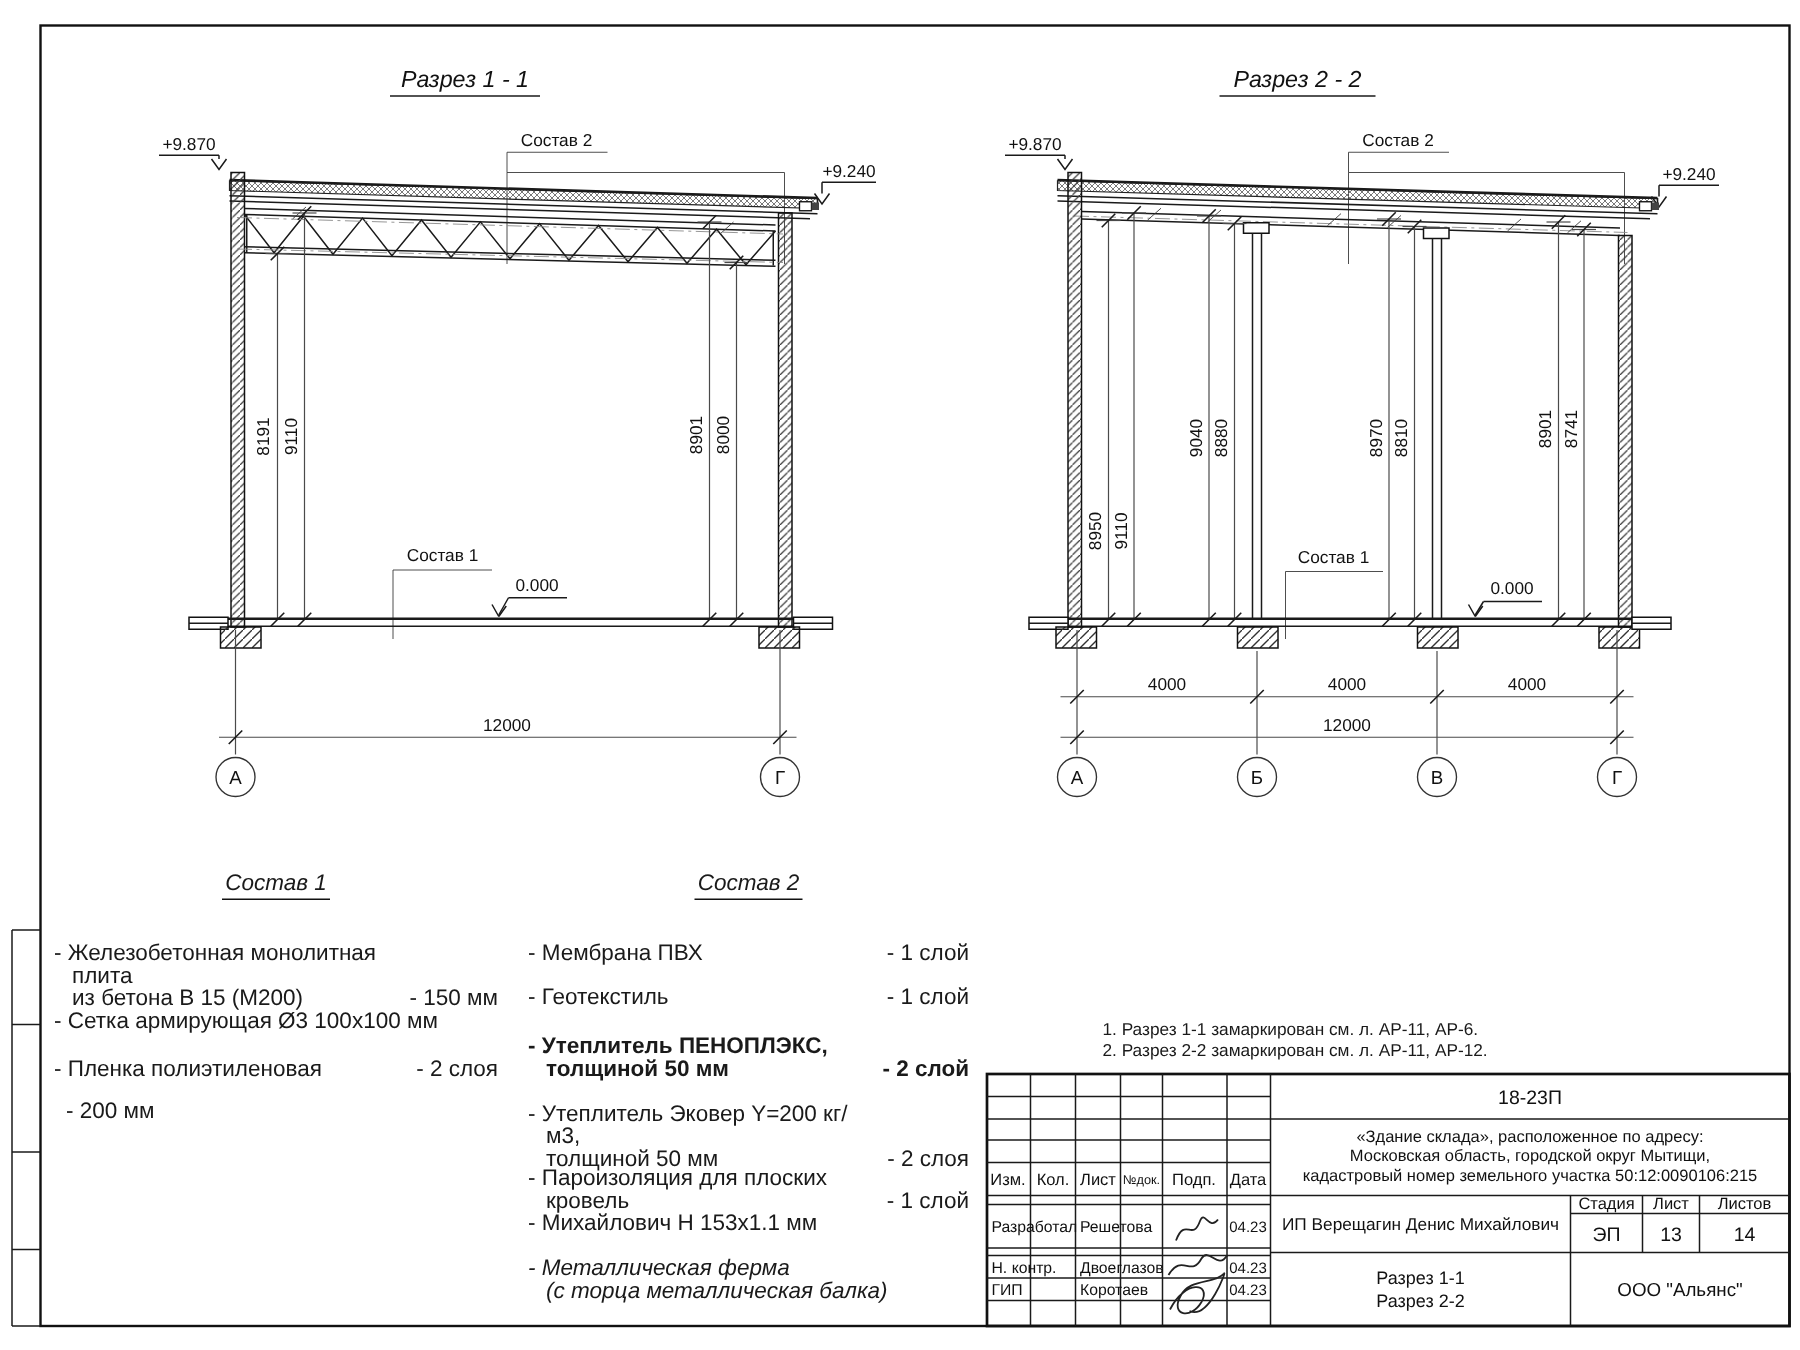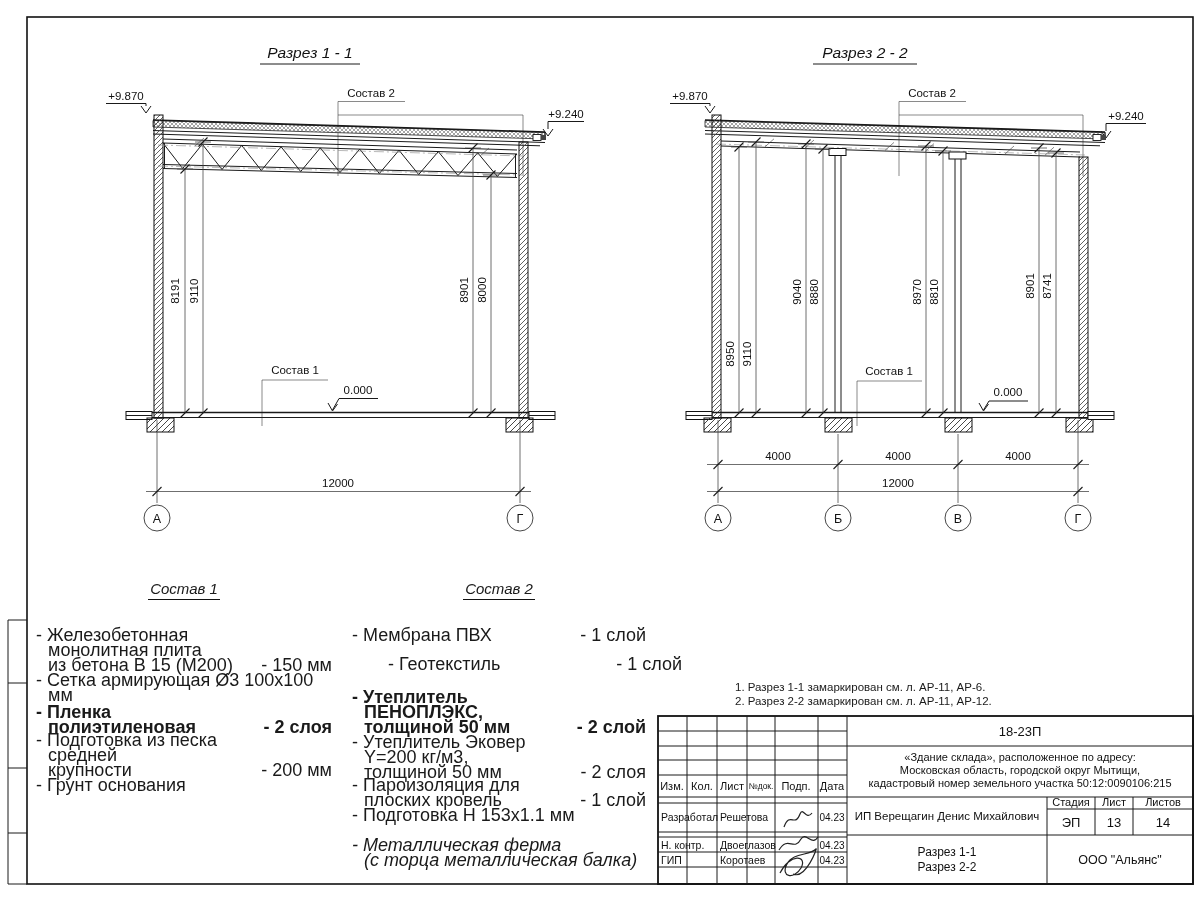--- a/index.html
+++ b/index.html
@@ -13,21 +13,21 @@
   .stxt{font-family:"Liberation Sans",sans-serif;font-size:11.5px;fill:#111;}
   .dtxt{font-family:"Liberation Sans",sans-serif;font-size:11.5px;fill:#111;}
   .ttl{font-family:"Liberation Sans",sans-serif;font-size:15.5px;font-style:italic;fill:#111;}
   .axtxt{font-family:"Liberation Sans",sans-serif;font-size:12.5px;fill:#111;}
   .tbtxt{font-family:"Liberation Sans",sans-serif;fill:#111;}
   .sig{stroke:#222;stroke-width:1.2;fill:none;}
   
   .sostav{position:absolute;width:296px;}
   .sostav .hd{text-align:center;font-size:15px;font-style:italic;height:20px;}
   .sostav .hd span{border-bottom:1px solid #111;padding:0 2px 2px 2px;}
-  .item{position:absolute;left:0;width:100%;display:flex;justify-content:space-between;align-items:flex-end;font-size:18px;line-height:15px;}
+  .item{position:absolute;left:0;width:100%;display:flex;justify-content:space-between;align-items:flex-end;font-size:15px;line-height:15px;}
   .item .t{white-space:pre-line;padding-left:12px;text-indent:-12px;}
   .item .v{white-space:nowrap;margin-left:8px;}
   .notes{position:absolute;left:735px;top:680px;font-size:11.5px;line-height:14px;}
 </style>
 </head>
 <body>
 
 <svg width="1200" height="900" viewBox="0 0 1200 900">
   <defs>
     <pattern id="hatchWall" patternUnits="userSpaceOnUse" width="5" height="5">
@@ -411,61 +411,55 @@
   <div class="hd"><span>Состав 1</span></div>
   <div class="item" style="top:48px;">
     <div class="t">- Железобетонная  монолитная плита
 из бетона В 15 (М200)</div>
     <div class="v">- 150 мм</div>
   </div>
   <div class="item" style="top:93px;">
     <div class="t">- Сетка армирующая Ø3 100х100 мм</div>
     <div class="v"></div>
   </div>
-  <div class="item" style="top:125px;font-weight:bold;">
+  <div class="item" style="top:125px;">
     <div class="t">- Пленка полиэтиленовая</div>
     <div class="v">-  2 слоя</div>
   </div>
   <div class="item" style="top:153px;">
-    <div class="t">- Подготовка из песка средней
-крупности</div>
     <div class="v">- 200 мм</div>
-  </div>
-  <div class="item" style="top:198px;">
-    <div class="t">- Грунт основания</div>
-    <div class="v"></div>
   </div>
 </div>
 
 <div class="sostav" style="left:352px;top:580px;width:294px;">
   <div class="hd"><span>Состав 2</span></div>
   <div class="item" style="top:48px;">
     <div class="t">- Мембрана ПВХ</div>
     <div class="v">- 1 слой</div>
   </div>
-  <div class="item" style="top:77px;margin-left:36px;">
+  <div class="item" style="top:77px;">
     <div class="t">- Геотекстиль</div>
     <div class="v">- 1 слой</div>
   </div>
   <div class="item" style="top:110px;font-weight:bold;">
     <div class="t">- Утеплитель ПЕНОПЛЭКС,
 толщиной 50 мм</div>
     <div class="v">- 2 слой</div>
   </div>
   <div class="item" style="top:155px;">
     <div class="t">- Утеплитель Эковер Y=200 кг/м3,
 толщиной 50 мм</div>
     <div class="v">- 2 слоя</div>
   </div>
   <div class="item" style="top:198px;justify-content:center;">
     <div class="t">- Пароизоляция для плоских кровель</div>
     <div class="v">- 1 слой</div>
   </div>
   <div class="item" style="top:228px;">
-    <div class="t">- Подготовка Н 153х1.1 мм</div>
+    <div class="t">- Михайлович Н 153х1.1 мм</div>
     <div class="v"></div>
   </div>
   <div class="item" style="top:258px;font-style:italic;">
     <div class="t">- Металлическая ферма
 (с торца металлическая балка)</div>
     <div class="v"></div>
   </div>
 </div>
 
 <div class="notes">

